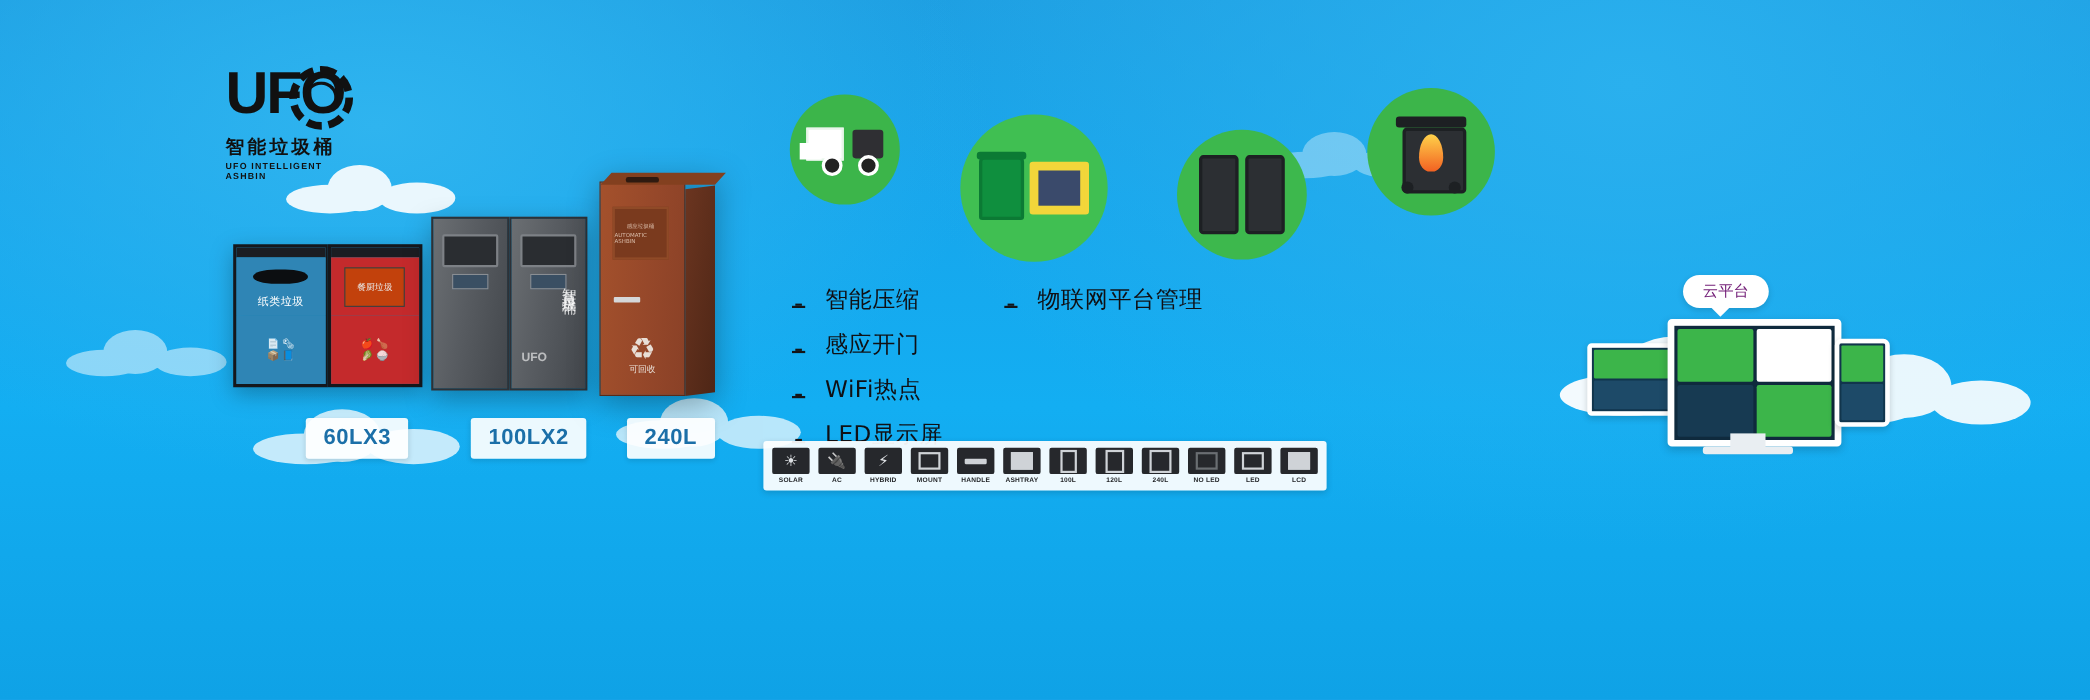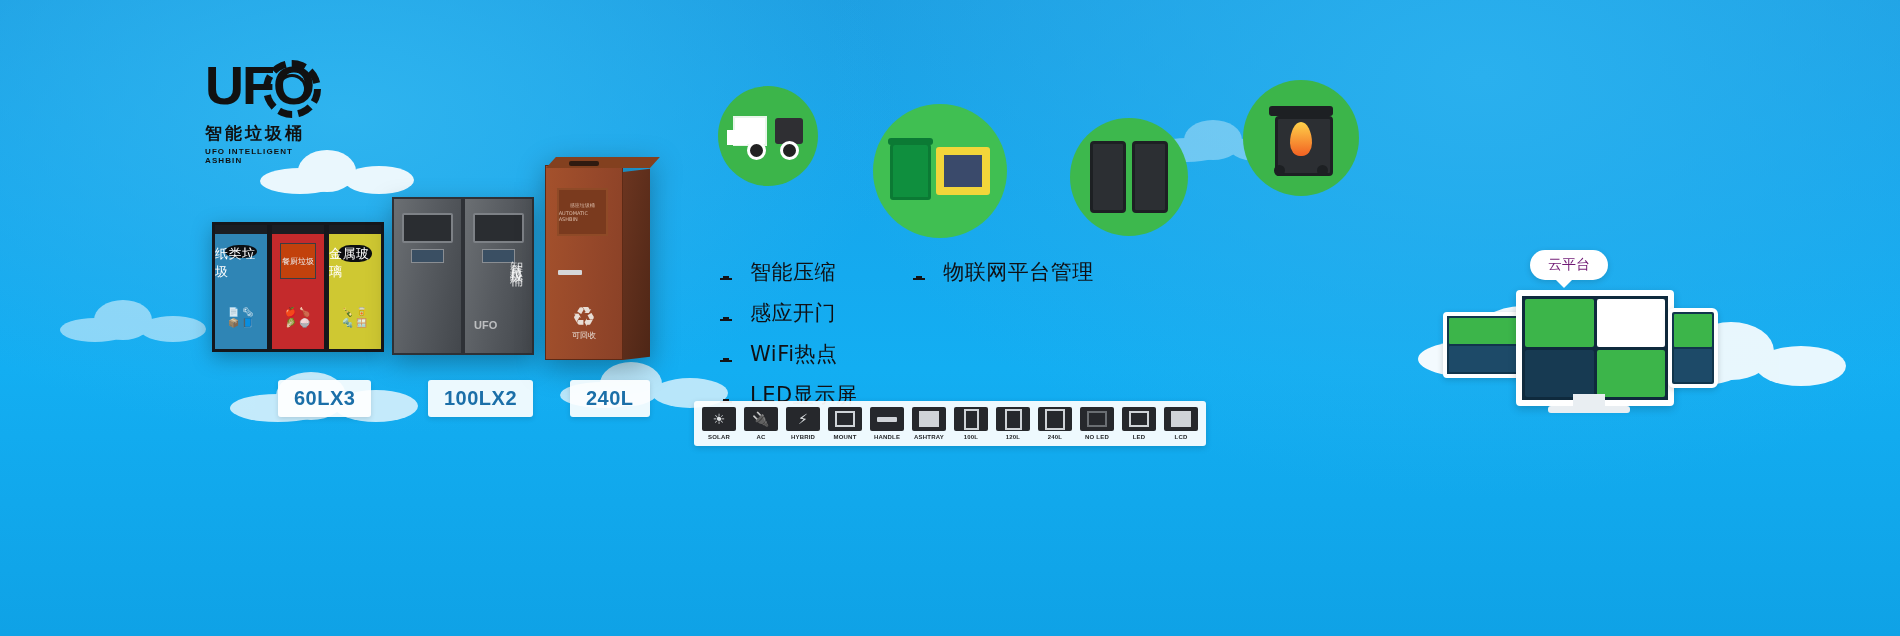--- a/index.html
+++ b/index.html
@@ -39,21 +39,21 @@
   #logo .en{font-size:8px;font-weight:700;letter-spacing:1.1px;color:#111;margin-top:2px;}
   
   .binwrap{position:absolute;}
   .triple{left:212px;top:222px;width:172px;height:130px;display:flex;filter:drop-shadow(0 6px 10px rgba(0,0,0,.28));}
   .tbin{flex:1;display:flex;flex-direction:column;border:3px solid #15171c;border-right-width:2px;box-sizing:border-box;}
   .tbin:last-child{border-right-width:3px;}
   .tbin .top{height:9px;background:#1b1d22;}
   .tbin .face{flex:1;position:relative;display:flex;flex-direction:column;align-items:center;}
   .tbin .slot{margin-top:11px;width:62%;height:13px;background:#0c0e11;border-radius:50%/60%;}
   .tbin .slot.round{width:64%;height:17px;border-radius:46% 46% 46% 46%/60%;}
-  .tbin .lbl{position:absolute;bottom:6px;font-size:13px;color:#fff;letter-spacing:.5px;
+  .tbin .lbl{position:absolute;bottom:6px;font-size:10px;color:#fff;letter-spacing:.5px;
     font-family:"DejaVu Sans",sans-serif;}
   .tbin .plate{margin-top:9px;width:66%;height:34px;background:#c2410c;border:1px solid #3a3d42;
     display:flex;align-items:center;justify-content:center;color:#e9e9e9;font-size:8px;
     font-family:"DejaVu Sans",sans-serif;}
   .tbin .body{height:62px;position:relative;display:flex;align-items:center;justify-content:center;}
   .tbin .body .ico{font-size:9px;color:rgba(255,255,255,.82);line-height:1.25;text-align:center;}
   .tb-blue .face,.tb-blue .body{background:#2f85b5;}
   .tb-red .face,.tb-red .body{background:#c42a2c;}
   .tb-yellow .face,.tb-yellow .body{background:#cfc832;}
   .tb-blue .lbl,.tb-yellow .lbl{color:#fff;}
@@ -212,30 +212,20 @@
     </div>
     <div class="tbin tb-red">
       <div class="top"></div>
       <div class="face">
         <div class="plate">餐厨垃圾</div>
       </div>
       <div class="body">
           <div class="ico">🍎 🍗<br>🥬 🍚</div>
         </div>
     </div>
-    <div class="tbin tb-yellow">
-      <div class="top"></div>
-      <div class="face">
-        <div class="slot round"></div>
-        <div class="lbl">金属玻璃</div>
-      </div>
-      <div class="body">
-          <div class="ico">🍾 🥫<br>🔩 🪟</div>
-        </div>
-    </div>
   </div>
   <div class="cap" style="left:278px;top:380px;">60LX3</div>
 
   <div class="binwrap double">
     <div class="dbin">
       <div class="screen"></div>
       <div class="scr2"></div>
     </div>
     <div class="dbin">
       <div class="screen"></div>

